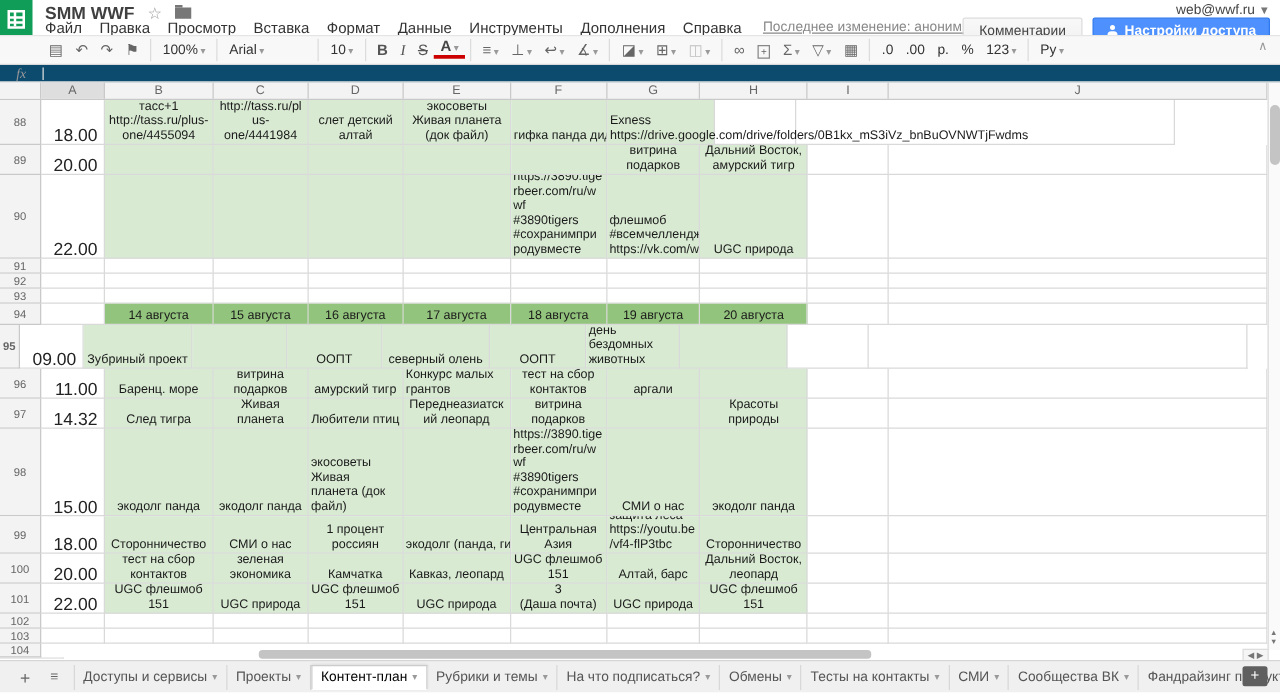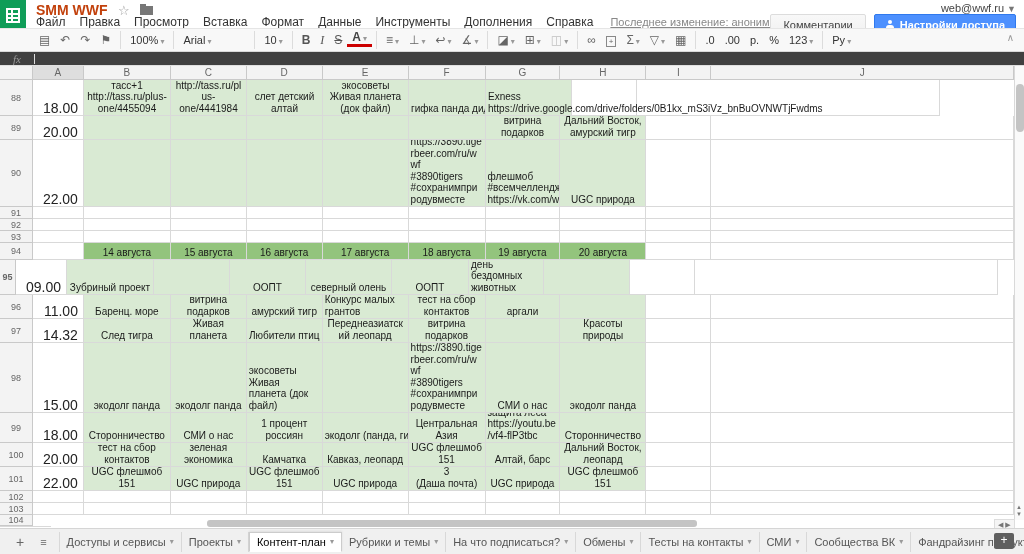--- a/index.html
+++ b/index.html
@@ -5,21 +5,21 @@
   * { margin:0; padding:0; box-sizing:border-box; }
   html,body { width:1024px; height:554px; overflow:hidden; background:#fff;
     font-family:"Liberation Sans","DejaVu Sans",sans-serif; }
   #app { position:relative; width:1024px; height:554px; background:#fff; }
 
   
   #logo { position:absolute; left:0; top:0; width:26px; height:31px; background:#0f9d58; }
   #logo .glyph { position:absolute; left:6px; top:8px; width:14px; height:15px; border:2px solid #fff; }
   #logo .glyph:before { content:""; position:absolute; left:3px; top:-1px; width:2px; height:12px; background:#fff; }
   #logo .glyph:after { content:""; position:absolute; left:-1px; top:3px; width:12px; height:2px; background:#fff; box-shadow:0 4px 0 #fff; }
-  #title { position:absolute; left:36px; top:2px; font-size:14px; font-weight:bold; color:#c2410c; }
+  #title { position:absolute; left:36px; top:2px; font-size:14px; font-weight:bold; color:#404040; }
   #star { position:absolute; left:118px; top:3px; color:#999; font-size:13px; }
   #folder { position:absolute; left:140px; top:6px; width:13px; height:9px; background:#777; }
   #folder:before { content:""; position:absolute; left:0; top:-2px; width:6px; height:2px; background:#777; }
   #account { position:absolute; right:8px; top:2px; font-size:11px; color:#444; }
   #account .dd { color:#777; font-size:9px; }
   #menubar { position:absolute; left:36px; top:16px; display:flex; gap:0; }
   .menu-item { font-size:12px; color:#333; padding:0 7px; height:14px; line-height:13px; cursor:default; }
   .menu-item:first-child { padding-left:0; }
   #lastedit { font-size:11px; color:#888; text-decoration:underline; padding-left:10px; line-height:13px; }
   #topbtns { position:absolute; right:8px; top:14px; display:flex; gap:8px; }
@@ -41,21 +41,21 @@
   .tb.bold { font-weight:bold; color:#555; }
   .tb.italic { font-style:italic; font-family:"Liberation Serif",serif; color:#555; }
   .tb.strike { text-decoration:line-through; color:#555; }
   .tb.acolor { color:#444; border-bottom:3px solid #cc0000; height:16px; line-height:13px; margin-top:-2px; font-weight:bold; }
   .tb.disabled { color:#c0c0c0; }
   .tbsep { width:1px; height:18px; background:#dcdcdc; margin:0 4px; }
   .boxic { border:1px solid #888; font-size:8px; line-height:9px; padding:0 2px; color:#666; height:11px; display:inline-block; }
   #tb-collapse { position:absolute; right:10px; top:32px; font-size:10px; color:#999; }
 
   
-  #fxbar { position:absolute; left:0; top:52px; width:1024px; height:14px; background:#404040;
+  #fxbar { position:absolute; left:0; top:52px; width:1024px; height:14px; background:#0c4a6e;
     border-bottom:1px solid #e0e0e0; display:flex; align-items:center; }
   #fx { width:34px; text-align:center; font-size:11px; font-style:italic; color:#999;
     font-family:"Liberation Serif",serif; }
   #fxdiv { width:1px; height:10px; background:#ddd; }
   #fxinput { flex:1; font-size:10px; color:#222; padding-left:5px; }
 
   
   #colheads { position:absolute; left:0; top:66px; width:1014px; height:14px; display:flex;
     border-bottom:1px solid #c9c9c9; background:#f3f3f3; }
   .ch { border-right:1px solid #c9c9c9; font-size:10px; color:#666; text-align:center; line-height:13px; }

